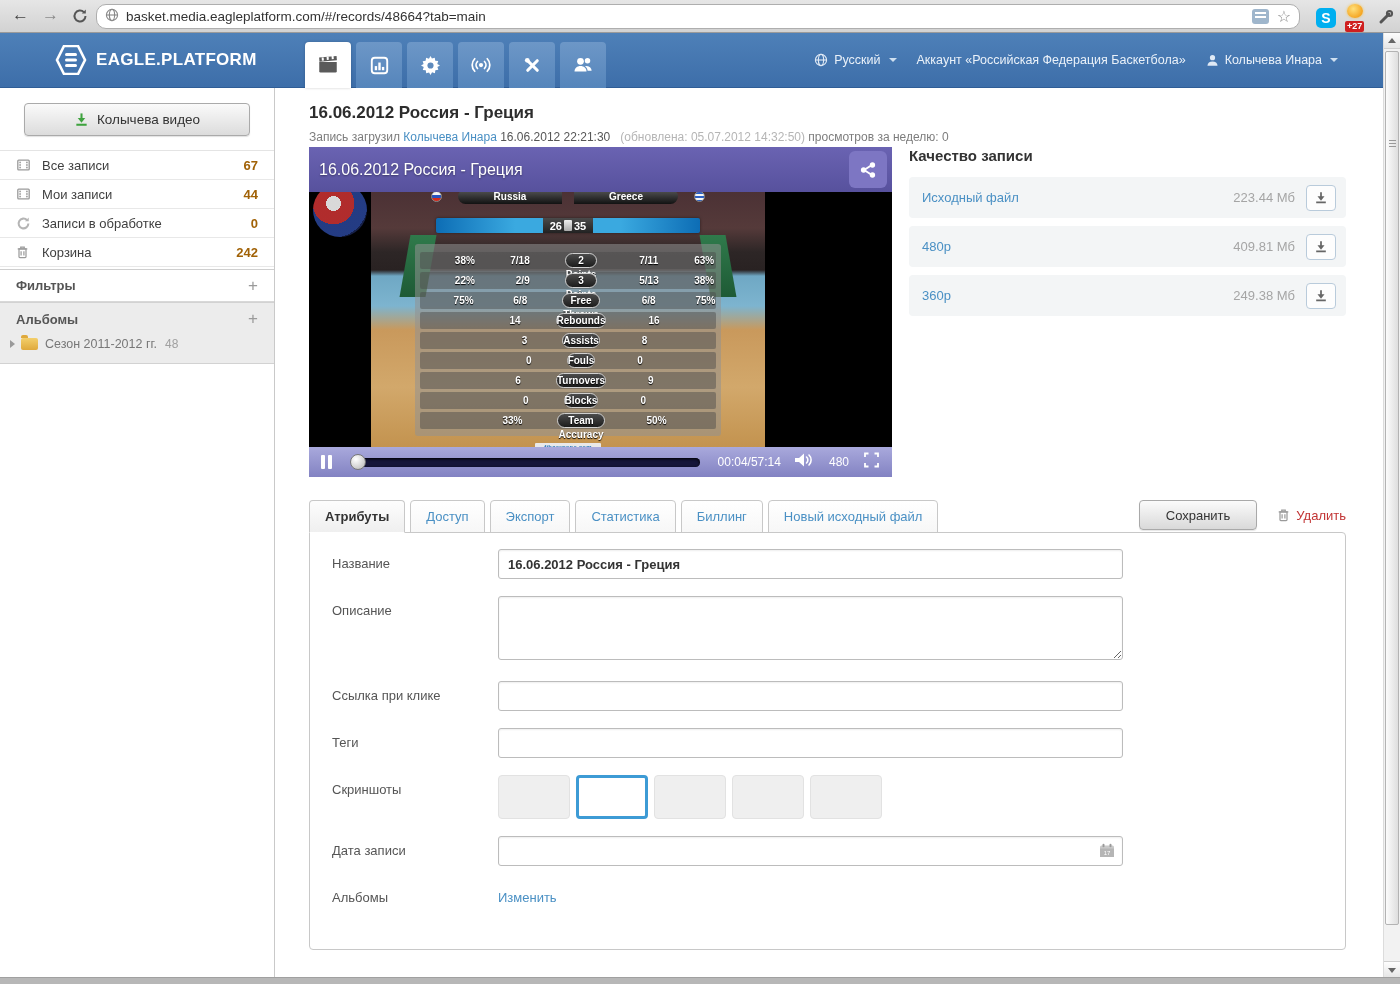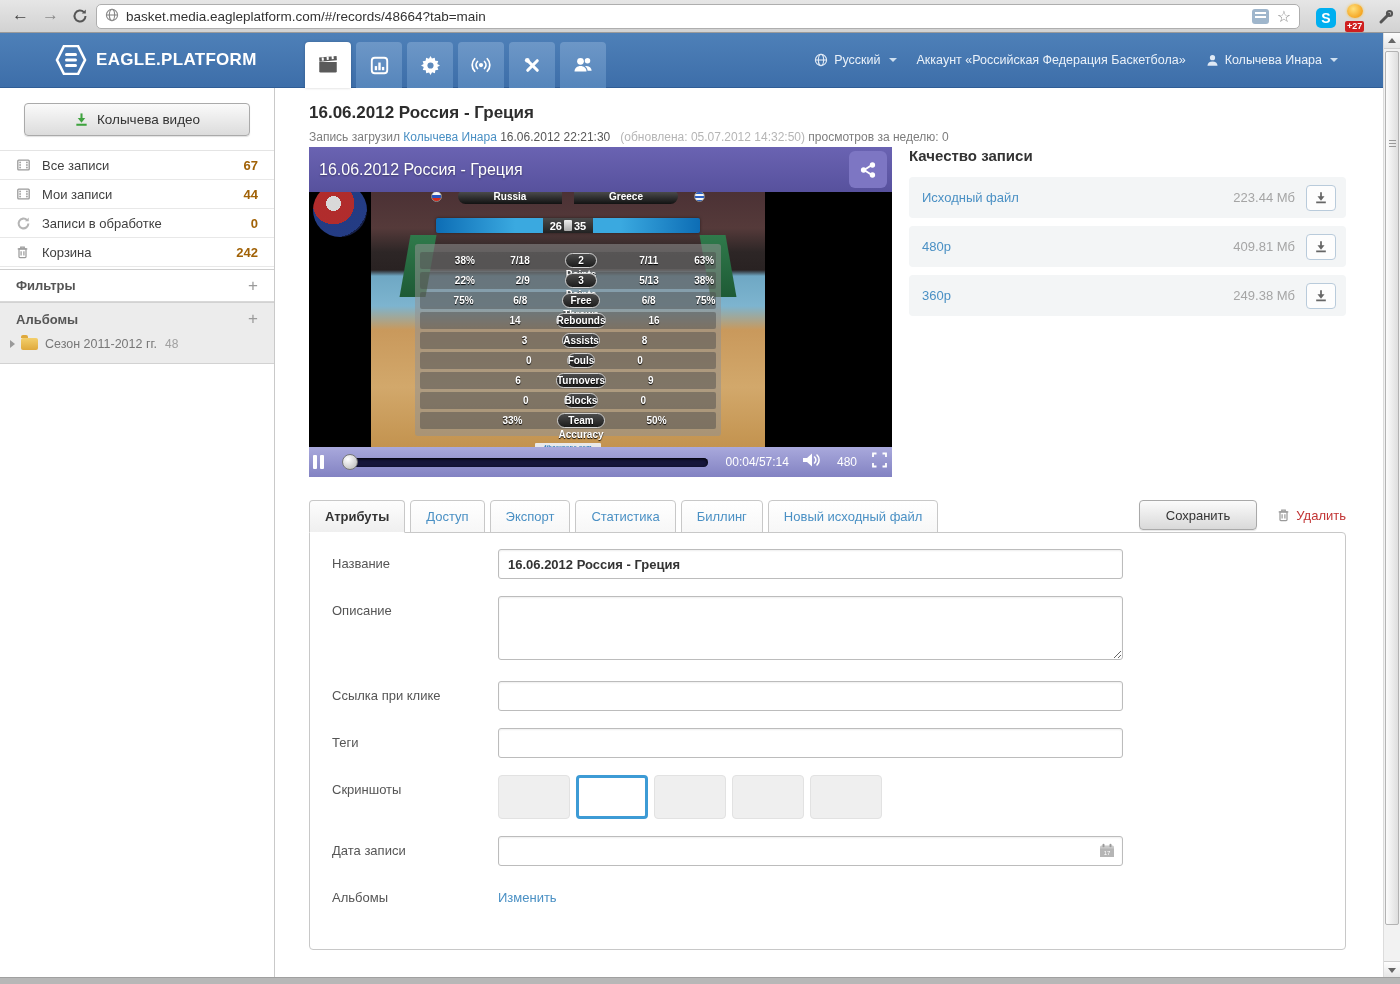--- a/index.html
+++ b/index.html
@@ -5,21 +5,21 @@
   * { margin:0; padding:0; box-sizing:border-box; }
   html,body { width:1400px; height:984px; overflow:hidden; font-family:"Liberation Sans", sans-serif; background:#fff; }
 
   
   .browser-bar { position:absolute; left:0; top:0; width:1400px; height:33px;
     background:linear-gradient(#e6e6e6,#d2d2d2); border-bottom:1px solid #9a9a9a; z-index:40; }
   .nav-arrow { position:absolute; top:5px; font-size:17px; font-weight:bold; color:#444; cursor:default; }
   .nav-arrow.fwd { color:#8a8a8a; }
   .b-refresh { position:absolute; left:72px; top:8px; }
   .url-bar { position:absolute; left:96px; top:4px; width:1204px; height:25px; background:#fff;
-    border:1px solid #aeaeae; border-radius:5px; display:flex; align-items:center; padding:0 8px;
+    border:1px solid #aeaeae; border-radius:10px; display:flex; align-items:center; padding:0 8px;
     font-size:13.5px; color:#333; }
   .url-text { flex:1; white-space:nowrap; overflow:hidden; }
   .urlbar-right { display:flex; align-items:center; gap:8px; }
   .page-ic { width:17px; height:15px; background:#9fb6cc; border-radius:3px; position:relative; }
   .page-ic::after { content:""; position:absolute; left:3px; top:3px; width:11px; height:2px; background:#fff;
     box-shadow:0 4px 0 #fff; }
   .star-ic { font-size:16px; color:#8a8a8a; line-height:1; }
   .chrome-right { position:absolute; right:6px; top:4px; display:flex; align-items:center; gap:9px; }
   .skype-ic { width:20px; height:20px; background:#00aff0; border-radius:5px; color:#fff; font-weight:bold;
     font-size:14px; text-align:center; line-height:20px; }
@@ -137,21 +137,21 @@
   .srow { display:flex; align-items:center; height:17px; margin:3px 2px; background:rgba(70,70,70,.45); border-radius:2px; }
   .srow span { color:#fff; font-size:10px; font-weight:bold; text-shadow:0 1px 1px #000;margin-left:33px; }
   .c1 { width:38px; text-align:right; } .c2 { width:40px; text-align:right; padding-right:2px; }
   .c3 { width:40px; text-align:left; padding-left:2px; } .c4 { width:38px; text-align:left; }
   .pill { flex:1; margin:0 7px; height:15px; line-height:14px; text-align:center;
     background:linear-gradient(#4c4c4c,#1c1c1c); border:1px solid #cfcfcf; border-radius:8px; }
   .sb-watermark { margin:7px auto 0; width:66px; height:9px; background:#e9e9e9; border-radius:1px;
     font-size:6px; font-weight:bold; color:#1a6fb8; text-align:center; line-height:9px; letter-spacing:.2px; }
 
   .player-controls { position:absolute; left:0; bottom:0; width:100%; height:30px; z-index:4;
-    background:linear-gradient(#a9a9dc,#8282c2); display:flex; align-items:center; padding:0 4px; }
+    background:linear-gradient(#a9a9dc,#8282c2); display:flex; align-items:center; padding:0 12px; }
   .pause { display:flex; gap:3px; margin-right:14px; cursor:pointer; }
   .pause i { display:block; width:4px; height:14px; background:#fff; border-radius:1px; }
   .seek { flex:1; position:relative; height:9px; background:#16163a; border-radius:5px;
     box-shadow:inset 0 1px 3px #000; margin:0 6px 0 10px; cursor:pointer; }
   .seek-handle { position:absolute; left:-6px; top:-4px; width:16px; height:16px; border-radius:50%;
     background:radial-gradient(circle at 35% 30%, #fff, #b5b5b5); border:1px solid #777; }
   .pc-time { color:#fff; font-size:12px; margin:0 12px; }
   .pc-quality { color:#fff; font-size:12px; margin:0 14px; }
 
   

